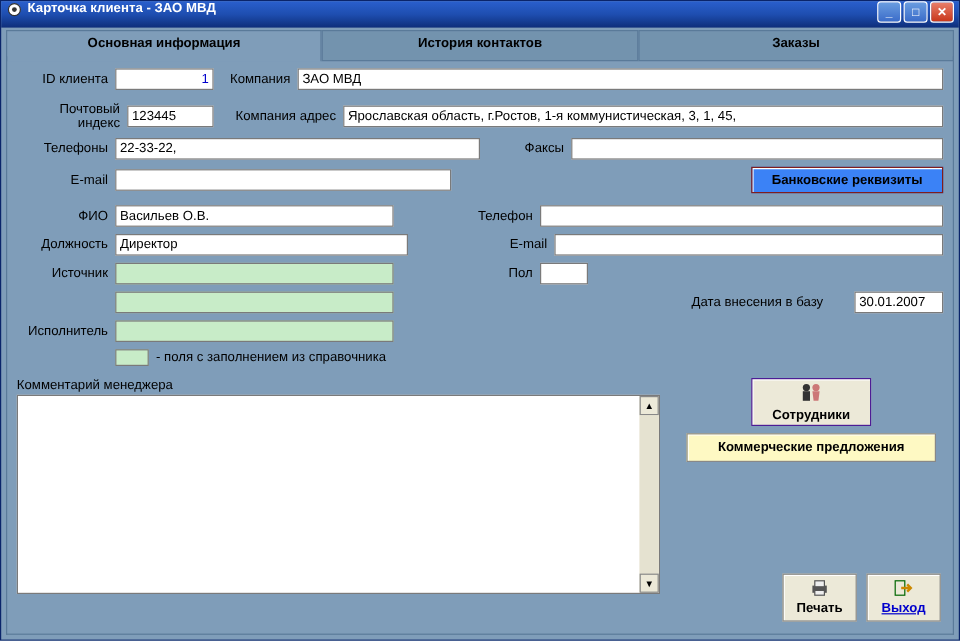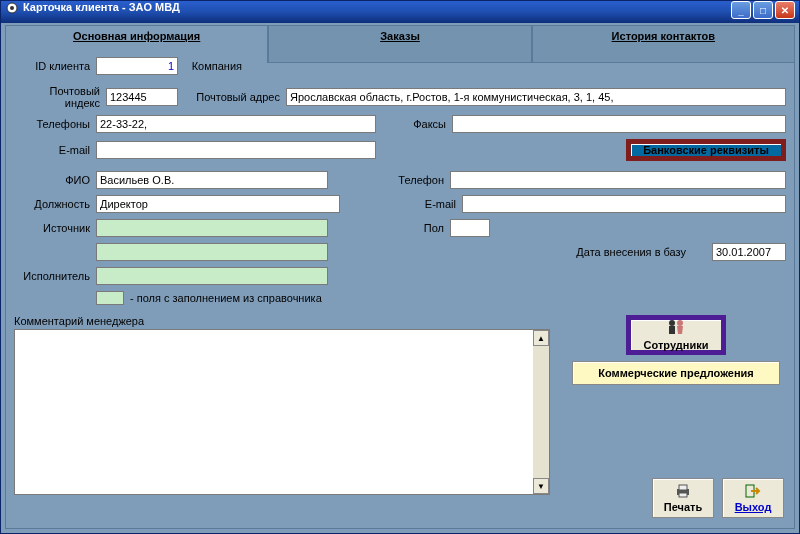--- a/index.html
+++ b/index.html
@@ -12,44 +12,44 @@
   }
   .titlebar .app-icon { width: 14px; height: 14px; margin-right: 4px; display:flex; align-items:center; justify-content:center; }
   .titlebar .title { flex: 1; font-size: 11px; }
   .winbtns { display: flex; gap: 2px; }
   .winbtn { width: 20px; height: 18px; border: 1px solid #fff; border-radius: 3px; background: linear-gradient(#6A9DE0,#3B6CC9); display:flex; align-items:center; justify-content:center; color:#fff; font-size:10px; font-weight:bold; cursor:pointer; }
   .winbtn.close { background: linear-gradient(#E97F6A,#C8361A); }
   .client {
     position: absolute; left: 4px; right: 4px; top: 24px; bottom: 4px;
     background: #7F9DB9;
   }
-  .tabs { display: flex; height: 38px; text-decoration: underline; }
+  .tabs { display: flex; height: 26px; }
   .tab {
     flex: 1; text-align: center; line-height: 20px; font-weight: bold; font-size: 11px;
     background: #7F9DB9; border: 1px solid #5A7A99; border-bottom: 1px solid #5A7A99;
     cursor: pointer;
   }
   .tab.active { background: #7F9DB9; border-bottom: none; position:relative; top:0; }
   .tab:not(.active){ background:#7393AE; }
   .content { position: absolute; left:0; right:0; top:22px; bottom:0; border:1px solid #5A7A99; border-top:none; padding: 10px 8px; }
   .row { display: flex; align-items: center; margin-bottom: 6px; }
   .lbl { text-align: right; padding-right: 6px; color: #000; }
   .lbl.bold { font-weight: normal; }
   .input, .textarea {
     background: #fff; border: 1px solid #7A7A7A; height: 18px; padding: 1px 3px; font: inherit;
   }
   .input.right { text-align: right; color: #0000CC; }
   .input.green { background: #C8ECC8; }
   .btn {
-    background: #0369a1; border: 5px solid #7f1d1d; height: 22px; padding: 0 10px; font: inherit; font-weight: bold;
+    background: #3b82f6; border: 1px solid #7f1d1d; height: 22px; padding: 0 10px; font: inherit; font-weight: bold;
     cursor: pointer; box-shadow: inset 1px 1px 0 #fff;
   }
   .legendbox { width: 28px; height: 14px; background: #C8ECC8; border: 1px solid #7A7A7A; display:inline-block; margin-right:6px; }
   .bigbtn {
-    background: #ECE9D8; border: 5px solid #4c1d95; width: 100px; height: 40px;
+    background: #ECE9D8; border: 1px solid #4c1d95; width: 100px; height: 40px;
     display:flex; flex-direction:column; align-items:center; justify-content:center; gap:2px;
     font: inherit; font-weight: bold; cursor: pointer; box-shadow: inset 1px 1px 0 #fff;
   }
   .widebtn {
     background: #fef9c3; border: 1px solid #888; width: 208px; height: 24px;
     font: inherit; font-weight: bold; cursor: pointer; box-shadow: inset 1px 1px 0 #fff;
   }
   .smallbtn {
     background: #ECE9D8; border: 1px solid #888; width: 62px; height: 40px;
     display:flex; flex-direction:column; align-items:center; justify-content:center; gap:1px;
@@ -77,42 +77,43 @@
     <div class="winbtns">
       <div class="winbtn">_</div>
       <div class="winbtn">□</div>
       <div class="winbtn close">✕</div>
     </div>
   </div>
 
   <div class="client">
     <div class="tabs">
       <div class="tab active">Основная информация</div>
+      <div class="tab">История контактов</div>
       <div class="tab">Заказы</div>
-      <div class="tab">История контактов</div>
     </div>
 
     <div class="content">
 
       <div class="row">
         <span class="lbl" style="width:82px">ID клиента</span>
         <input class="input right" style="width: 82px;" value="1">
         <span class="lbl" style="width:70px">Компания</span>
+        <input class="input" style="flex: 1 1 0%;" value="ЗАО МВД">
       </div>
 
       <div class="row" style="margin-top:10px">
         <span class="lbl" style="width:92px">Почтовый индекс</span>
         <input class="input" style="width: 72px;" value="123445">
-        <span class="lbl" style="width:108px">Почтовый адрес</span>
+        <span class="lbl" style="width:108px">Компания адрес</span>
         <input class="input" style="flex: 1 1 0%;" value="Ярославская область, г.Ростов, 1-я коммунистическая, 3, 1, 45,">
       </div>
 
       <div class="row">
         <span class="lbl" style="width:82px">Телефоны</span>
-        <input class="input" style="width: 280px;" value="22-33-22,">
+        <input class="input" style="width: 304px;" value="22-33-22,">
         <span class="lbl" style="width:76px">Факсы</span>
         <input class="input" style="flex: 1 1 0%;" value="">
       </div>
 
       <div class="row">
         <span class="lbl" style="width:82px">E-mail</span>
         <input class="input" style="width: 280px;" value="">
         <span style="flex:1"></span>
         <button class="btn" style="width:160px">Банковские реквизиты</button>
       </div>

